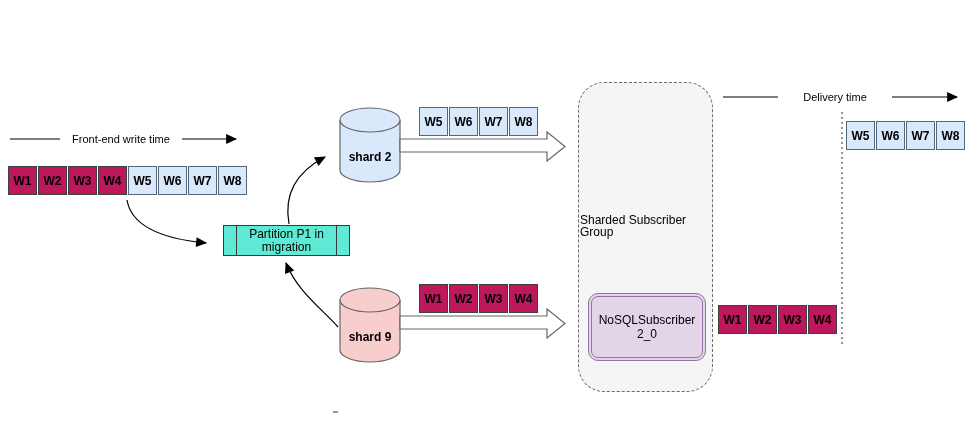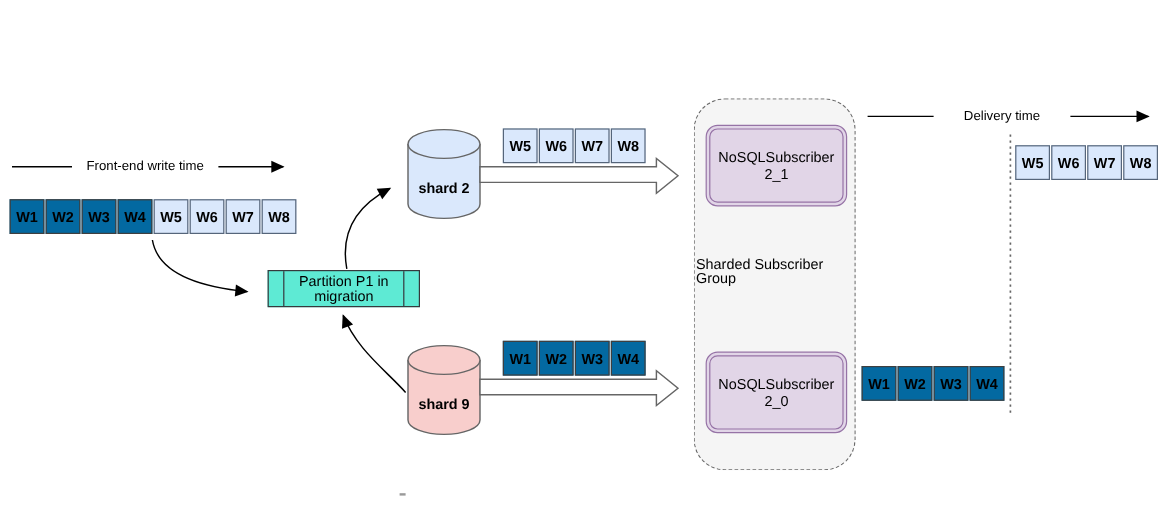--- a/index.html
+++ b/index.html
@@ -10,21 +10,21 @@
   .abs{position:absolute;}
   svg.overlay{position:absolute;left:0;top:0;width:977px;height:422px;pointer-events:none;z-index:1;}
 
   
   .queue{display:flex;gap:1px;z-index:2;font-weight:bold;}
   .cell{
     width:29px;height:29px;box-sizing:border-box;border:1px solid #4d5259;
     display:flex;align-items:center;justify-content:center;
     font-size:12px;line-height:1;
   }
-  .c-pink{background:#0369a1;border-color:#3f3f3f;}
+  .c-pink{background:#be185d;border-color:#3f3f3f;}
   .c-blue{background:#dae8fc;border-color:#55657a;}
 
   
   .axis-label{
     background:#fff;font-size:11px;text-align:center;z-index:2;
     padding:0 3px;line-height:14px;white-space:nowrap;
   }
 
   
   .partition{
@@ -136,21 +136,20 @@
     <div class="cell c-blue">W8</div>
   </div>
 
   <div class="abs queue" style="left:419px;top:284px;">
     <div class="cell c-pink">W1</div>
     <div class="cell c-pink">W2</div>
     <div class="cell c-pink">W3</div>
     <div class="cell c-pink">W4</div>
   </div>
 
-  <div class="abs subscriber sub-top">NoSQLSubscriber 2_1</div>
   <div class="abs group-label">Sharded Subscriber Group</div>
   <div class="abs subscriber sub-bottom">NoSQLSubscriber 2_0</div>
 
   <div class="abs queue" style="left:846px;top:121px;">
     <div class="cell c-blue">W5</div>
     <div class="cell c-blue">W6</div>
     <div class="cell c-blue">W7</div>
     <div class="cell c-blue">W8</div>
   </div>
 

